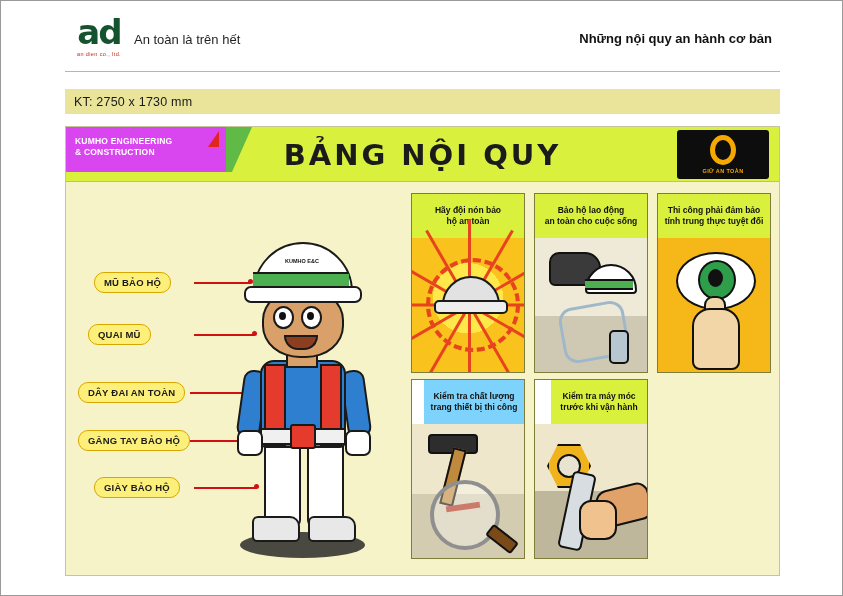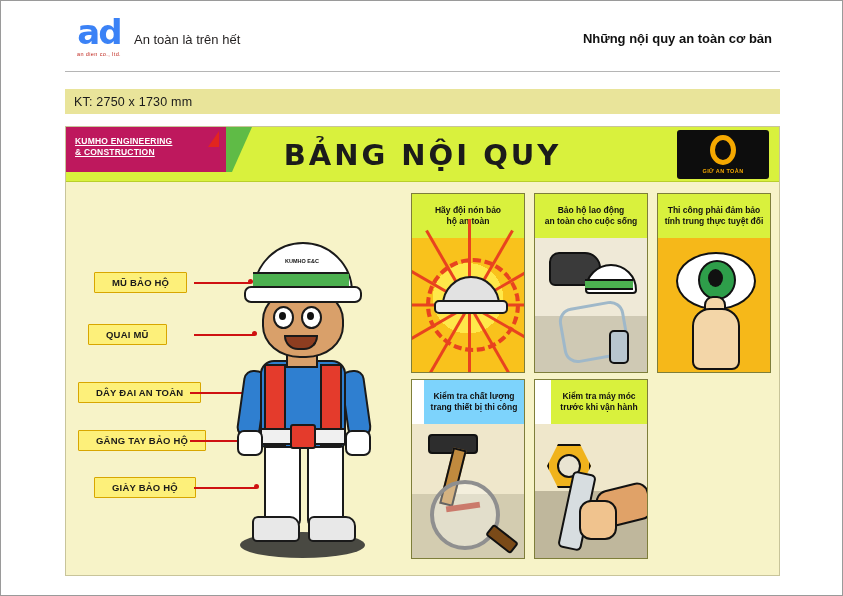--- a/index.html
+++ b/index.html
@@ -19,21 +19,21 @@
   
   .header{
     position:absolute;left:0;top:0;width:843px;height:72px;
   }
   .logo{
     position:absolute;left:72px;top:14px;width:52px;height:46px;
     text-align:center;
   }
   .logo-mark{
     font-family:"DejaVu Sans", sans-serif;
-    font-size:34px;font-weight:bold;color:#3b82f6;line-height:34px;
+    font-size:34px;font-weight:bold;color:#14532d;line-height:34px;
     letter-spacing:-2px;
   }
   .logo-sub{
     font-size:5.5px;color:#c0281f;letter-spacing:.4px;margin-top:2px;
   }
   .slogan{
     position:absolute;left:133px;top:31px;
     font-size:13px;color:#221f1f;
   }
   .doc-title{
@@ -68,25 +68,24 @@
   }
   .poster-title{
     position:absolute;left:0;top:0;width:100%;height:55px;
     display:flex;align-items:center;justify-content:center;
     font-family:"DejaVu Sans", sans-serif;
     font-size:29px;font-weight:bold;color:#1b1b1b;
     letter-spacing:3px;
   }
   .kumho-tab{
     position:absolute;left:0;top:0;width:160px;height:45px;
-    background:#be185d;
+    background:#d946ef;
     color:#ffffff;font-size:8.5px;font-weight:bold;line-height:11px;
     padding:9px 0 0 9px;box-sizing:border-box;
     letter-spacing:.2px;
-    text-decoration:underline;
   }
   .kumho-arrow{
     position:absolute;left:142px;top:4px;
     width:0;height:0;
     border-left:11px solid transparent;
     border-bottom:16px solid #e2251f;
   }
   .kumho-tab-shape{
     position:absolute;left:150px;top:0;width:26px;height:45px;
     background:#5fbb46;
@@ -105,23 +104,23 @@
     font-size:5.5px;color:#f5a800;font-weight:bold;margin-top:3px;letter-spacing:.4px;
   }
   
   .worker-area{
     position:absolute;left:6px;top:60px;width:330px;height:385px;
   }
   .label{
     position:absolute;
     background:#fdf07a;
     border:1.5px solid #d8a600;
-    border-radius:1px;
+    border-radius:10px;
     font-size:9.5px;font-weight:bold;color:#1a1a1a;
-    padding:4px 17px;
+    padding:4px 9px;
     white-space:nowrap;
     letter-spacing:.2px;
   }
   .leader{
     position:absolute;height:1.5px;background:#cf1111;
   }
   .leader-dot{
     position:absolute;width:5px;height:5px;border-radius:50%;background:#cf1111;
   }
   
@@ -318,21 +317,21 @@
 <body>
 
 <div class="page">
 
   <div class="header">
     <div class="logo">
       <div class="logo-mark">ad</div>
       <div class="logo-sub">an dien co., ltd.</div>
     </div>
     <div class="slogan">An toàn là trên hết</div>
-    <div class="doc-title">Những nội quy an toàn cơ bản</div>
+    <div class="doc-title">Những nội quy an hành cơ bản</div>
     <div class="rule"></div>
   </div>
 
   <div class="sizebar">
     <span>KT:  2750 x 1730 mm</span>
   </div>
 
   <div class="poster">
 
     <div class="poster-top"></div>

